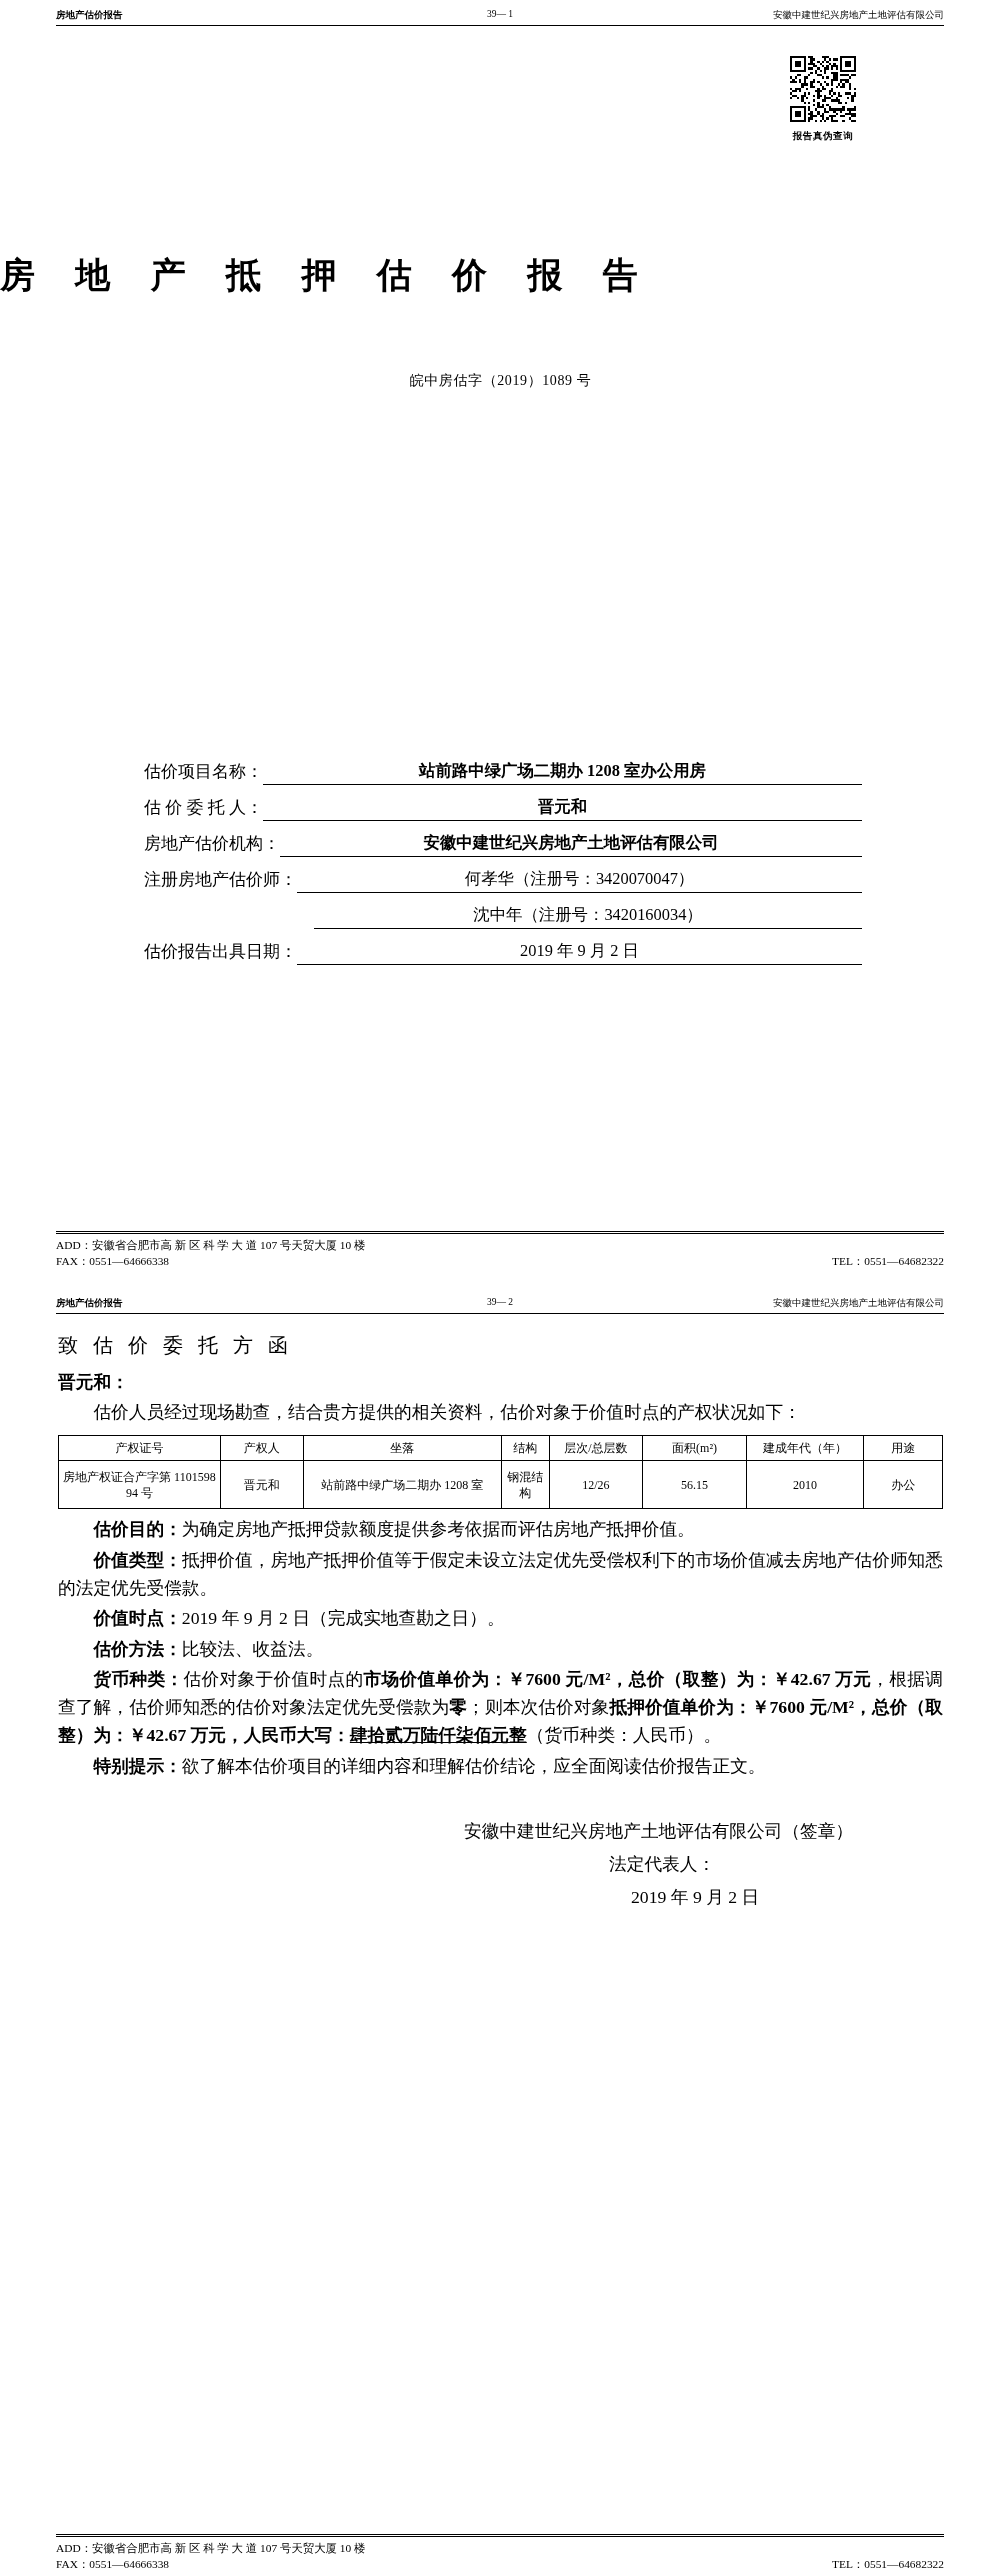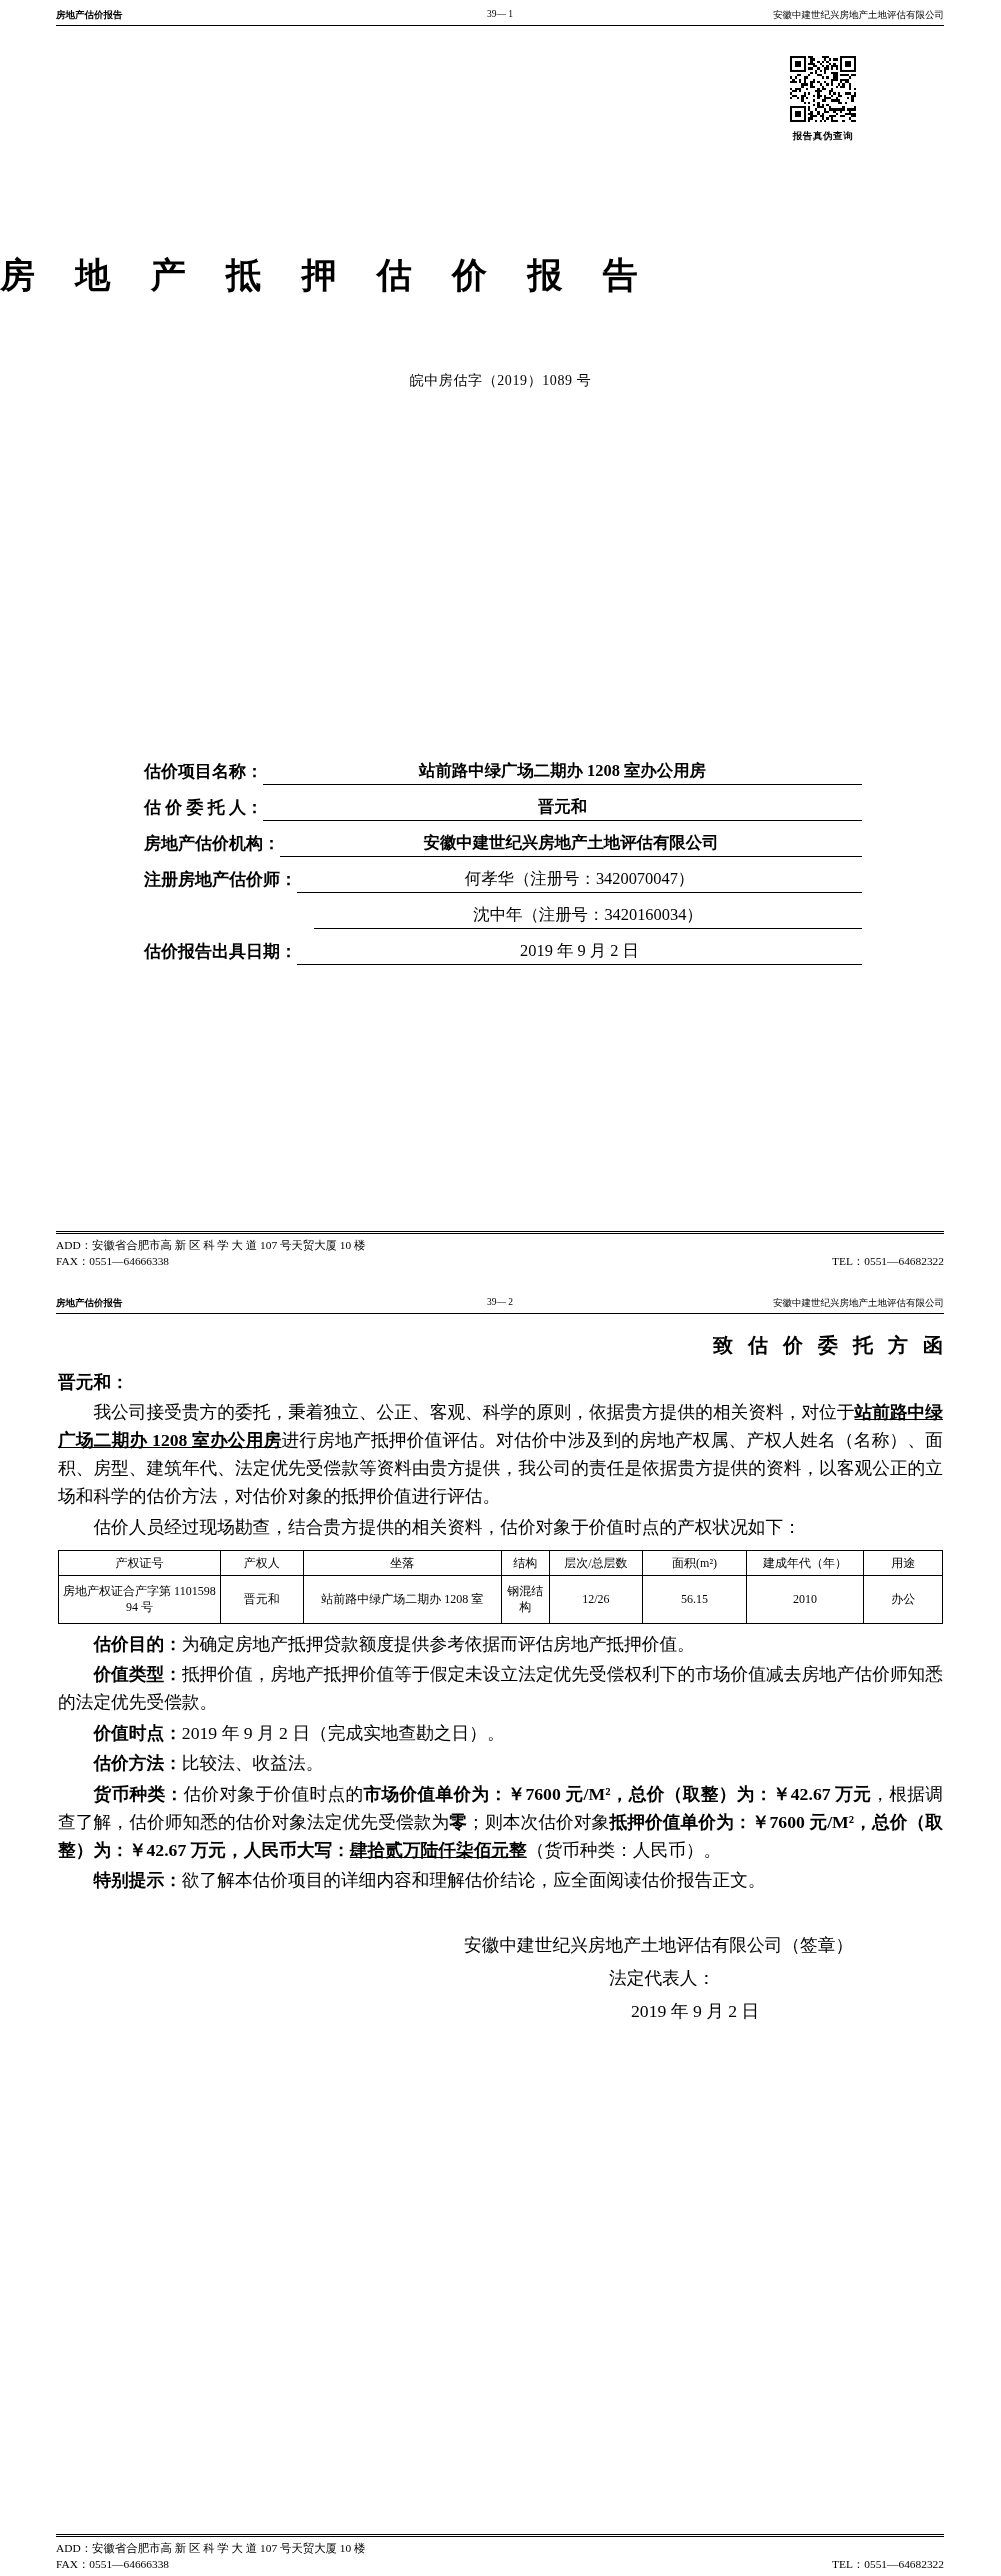--- a/index.html
+++ b/index.html
@@ -17,35 +17,35 @@
   
   .qr-wrap{position:absolute;top:56px;right:145px;width:66px;text-align:center}
   .qr{display:block;width:66px;height:66px;background:#fff}
   .qr-caption{margin-top:7.6px;font-size:9.5px;font-weight:bold;letter-spacing:0.6px;white-space:nowrap}
 
   
   .title{position:absolute;top:252px;left:0;width:100%;text-align:left;font-size:35px;font-weight:bold;word-spacing:29px;letter-spacing:1.3px;white-space:nowrap}
   .docno{position:absolute;top:372px;left:0;width:100%;text-align:center;font-size:14px;letter-spacing:0.6px}
   .fields{position:absolute;top:749px;left:144px;right:139px}
   .frow{display:flex;align-items:flex-end;height:36px}
-  .flabel{font-size:17px;font-weight:bold;white-space:nowrap;padding-bottom:1.9px}
+  .flabel{font-size:17px;font-weight:normal;white-space:nowrap;padding-bottom:1.9px}
   .flabel.spacer{width:170px}
   .fvalue{flex:1;border-bottom:1.3px solid #000;text-align:center;font-size:16.4px;padding-bottom:1.9px;white-space:nowrap}
   .fvalue.b{font-weight:bold}
 
   
   .page-footer{position:absolute;left:56px;right:57px;font-size:11.4px;line-height:16px}
   .page-1 .page-footer{bottom:19px}
   .page-2 .page-footer{bottom:3.8px}
   .rule-double{height:3.2px;border-top:1.3px solid #000;border-bottom:0.6px solid #000;margin-bottom:3.2px}
   .f-line2{display:flex;justify-content:space-between}
 
   
   .letter{position:absolute;top:29px;left:58px;right:58px}
-  .letter-title{margin:15px 0 8.8px;text-align:right;font-size:20px;font-weight:bold;word-spacing:10px}
+  .letter-title{margin:15px 0 8.8px;text-align:left;font-size:20px;font-weight:normal;word-spacing:10px}
   .salutation{font-size:17.7px;font-weight:bold;line-height:28px}
   .para{font-size:17.7px;line-height:28px;text-indent:2em;text-align:justify;margin:2.5px 0}
   .b{font-weight:bold}
   .u{text-decoration:underline}
 
   
   .prop{width:100%;border-collapse:collapse;table-layout:fixed;margin:8.8px 0 6.3px;font-size:12px;text-align:center}
   .prop th,.prop td{border:1.3px solid #000;font-weight:normal;padding:1.9px 1.9px;line-height:16px;vertical-align:middle;word-break:break-all}
   .prop th{height:25px}
   .prop td{height:48px}
@@ -374,21 +374,20 @@
     <header class="page-header">
       <span class="ph-left">房地产估价报告</span>
       <span class="ph-center">39— 2</span>
       <span class="ph-right">安徽中建世纪兴房地产土地评估有限公司</span>
     </header>
 
     <div class="letter">
       <h2 class="letter-title">致 估 价 委 托 方 函</h2>
       <div class="salutation">晋元和：</div>
 
-      <p class="para"><span>我公司接受贵方的委托，秉着独立、公正、客观、科学的原则，依据贵方提供的相关资料，对位于</span><span class="b u">站前路中绿广场二期办 1208 室办公用房</span><span>进行房地产抵押价值评估。对估价中涉及到的房地产权属、产权人姓名（名称）、面积、房型、建筑年代、法定优先受偿款等资料由贵方提供，我公司的责任是依据贵方提供的资料，以客观公正的立场和科学的估价方法，对估价对象的抵押价值进行评估。</span></p>
 
       <p class="para">估价人员经过现场勘查，结合贵方提供的相关资料，估价对象于价值时点的产权状况如下：</p>
 
       <table class="prop">
         <colgroup>
           <col style="width:18.3%">
             <col style="width:9.4%">
             <col style="width:22.4%">
             <col style="width:5.4%">
             <col style="width:10.6%">

